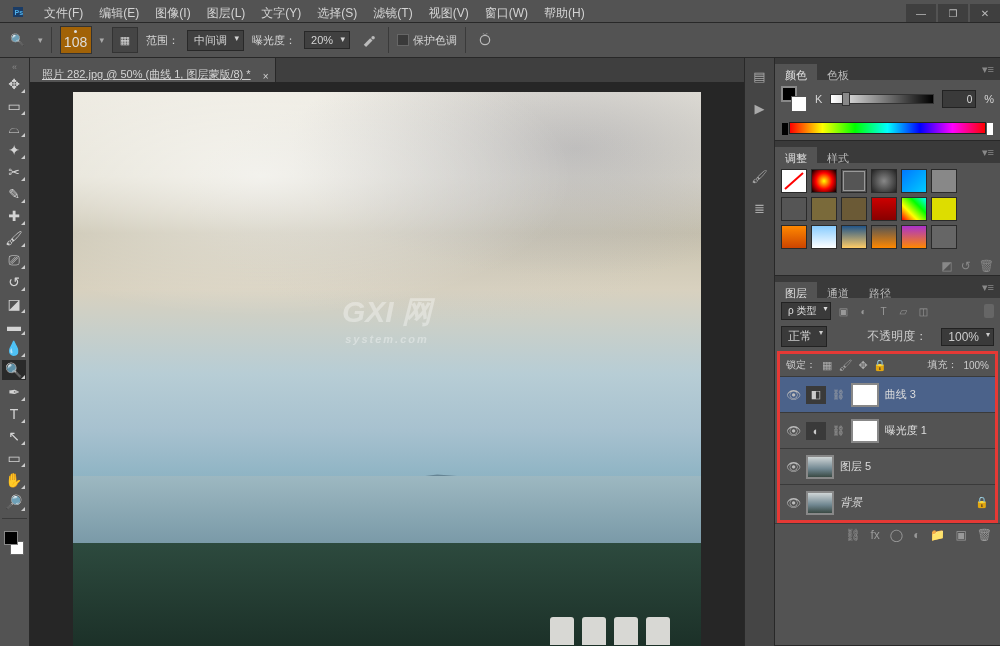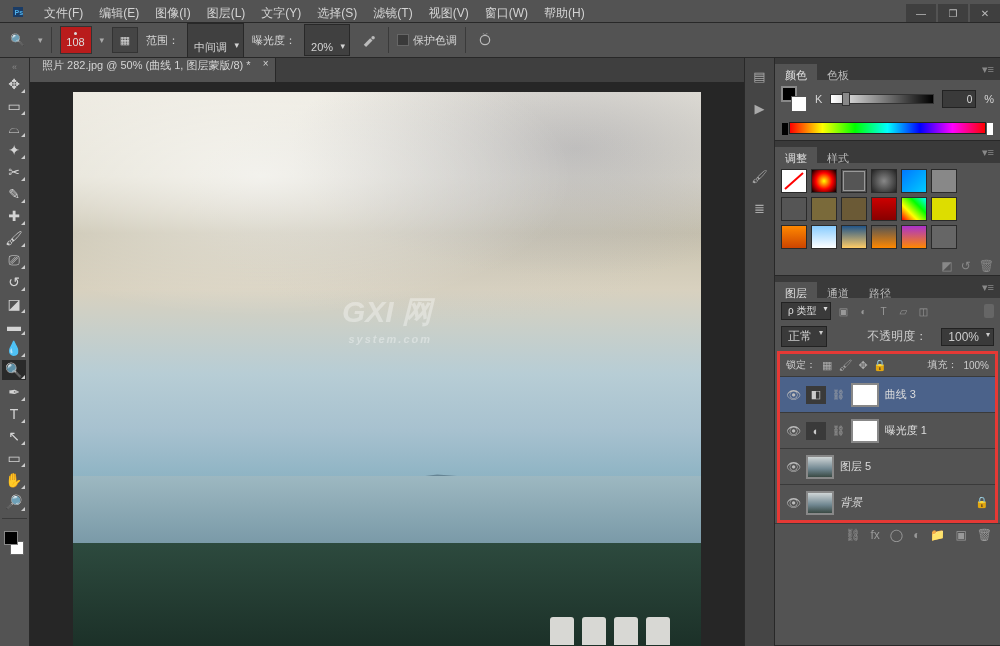--- a/index.html
+++ b/index.html
@@ -10,25 +10,25 @@
 .menubar .logo { width: 20px; height: 20px; margin: 0 8px; display: flex; align-items: center; justify-content: center; }
 .menubar .logo svg { width: 12px; height: 12px; }
 .menubar-item { padding: 0 8px; cursor: pointer; }
 .window-controls { margin-left: auto; display: flex; }
 .win-btn { width: 30px; height: 18px; background: #3f3f3f; color: #bbb; display: flex; align-items: center; justify-content: center; font-size: 10px; cursor: pointer; margin-left: 2px; }
 .win-btn.close { background: #3f3f3f; }
 
 
 .optionsbar { background: #535353; height: 36px; border-top: 1px solid #282828; border-bottom: 1px solid #282828; display: flex; align-items: center; color: #d4d4d4; font-size: 11px; padding: 0 6px; gap: 8px; }
 .tool-icon-big { width: 24px; height: 24px; display: flex; align-items: center; justify-content: center; }
-.brush-swatch { width: 32px; height: 28px; border: 1px solid #333; background: #b91c1c; display: flex; flex-direction: column; align-items: center; justify-content: center; font-size: 11px; color: #ddd; cursor: pointer; }
+.brush-swatch { width: 32px; height: 28px; border: 1px solid #333; background: #a16207; display: flex; flex-direction: column; align-items: center; justify-content: center; font-size: 14px; color: #ddd; cursor: pointer; }
 .brush-swatch .dot { width: 3px; height: 3px; background: #ddd; border-radius: 50%; margin-bottom: 1px; }
 .option-toggle { width: 26px; height: 26px; border: 1px solid #333; background: #454545; display: flex; align-items: center; justify-content: center; cursor: pointer; }
 .opt-label { color: #d4d4d4; }
-.opt-select { background: #404040; border: 1px solid #282828; color: #d4d4d4; padding: 16px 16px 2px 6px; cursor: pointer; position: relative; }
+.opt-select { background: #404040; border: 1px solid #282828; color: #d4d4d4; padding: 2px 16px 2px 6px; cursor: pointer; position: relative; }
 .opt-select::after { content: "▾"; position: absolute; right: 4px; font-size: 9px; }
 .divider-v { width: 1px; height: 26px; background: #3a3a3a; }
 .icon-btn { width: 22px; height: 22px; display: flex; align-items: center; justify-content: center; cursor: pointer; }
 .checkbox-box { width: 12px; height: 12px; border: 1px solid #666; background: #3a3a3a; display: inline-block; margin-right: 4px; }
 
 
 .main { display: flex; height: calc(646px - 22px - 36px); }
 
 
 .toolbar { width: 30px; background: #535353; display: flex; flex-direction: column; padding: 4px 2px; gap: 2px; border-right: 1px solid #282828; }
@@ -36,25 +36,25 @@
 .tool.active { background: #2a2a2a; }
 .tool-tri { position: relative; }
 .tool-tri::after { content: ""; position: absolute; right: 1px; bottom: 1px; border: 2px solid transparent; border-right-color: #ccc; border-bottom-color: #ccc; }
 .color-swatches { margin-top: 6px; position: relative; width: 24px; height: 24px; }
 .color-swatches .fg { width: 14px; height: 14px; background: #000; border: 1px solid #888; position: absolute; top: 0; left: 2px; z-index: 2; }
 .color-swatches .bg { width: 14px; height: 14px; background: #fff; border: 1px solid #666; position: absolute; bottom: 0; right: 2px; }
 
 
 .docarea { flex: 1; background: #262626; display: flex; flex-direction: column; }
 .doctabs { height: 24px; background: #3f3f3f; display: flex; align-items: center; }
-.doctab { height: 24px; background: #535353; color: #d4d4d4; font-size: 11px; padding: 0 24px 0 12px; display: flex; align-items: flex-start; position: relative; border-right: 1px solid #282828; }
+.doctab { height: 24px; background: #535353; color: #d4d4d4; font-size: 11px; padding: 0 24px 0 12px; display: flex; align-items: flex-end; position: relative; border-right: 1px solid #282828; text-decoration: underline; }
 .doctab .close-x { position: absolute; right: 6px; font-size: 10px; cursor: pointer; }
 .canvas-wrap { flex: 1; background: #262626; display: flex; align-items: flex-start; justify-content: center; padding: 10px 20px; overflow: hidden; }
 .canvas { width: 628px; height: 564px; background: linear-gradient(to bottom, #ece9df 0%, #e3e0d3 15%, #c9c3af 25%, #d8d1bf 35%, #b7cdd5 50%, #a7c1cf 60%, #8fb4c4 68%, #7ca8bb 75%, #365544 80%, #5f7a82 85%, #2d3e38 100%); position: relative; }
-.watermark { position: absolute; top: 40%; left: 50%; transform: translate(-50%,-50%); color: rgba(255,255,255,0.35); font-size: 30px; font-weight: bold; font-style: italic; text-align: right; }
+.watermark { position: absolute; top: 40%; left: 50%; transform: translate(-50%,-50%); color: rgba(255,255,255,0.35); font-size: 30px; font-weight: bold; font-style: italic; text-align: center; }
 .watermark .sub { font-size: 11px; display: block; letter-spacing: 2px; }
 .sky-clouds { position: absolute; inset: 0 0 50% 0; background: radial-gradient(ellipse at 30% 30%, rgba(255,255,255,0.6), transparent 50%), radial-gradient(ellipse at 60% 40%, rgba(200,200,200,0.4), transparent 50%), radial-gradient(ellipse at 80% 20%, rgba(150,150,160,0.5), transparent 40%); }
 .sea { position: absolute; top: 68%; left: 0; right: 0; height: 12%; background: linear-gradient(to bottom, #9db8c1, #7a9aa8); }
 .hills { position: absolute; top: 66%; left: 30%; right: 0; height: 6%; background: linear-gradient(to bottom, #6b8a9a, #5a7888); clip-path: polygon(0 60%, 10% 40%, 25% 55%, 40% 30%, 60% 50%, 80% 35%, 100% 55%, 100% 100%, 0 100%); }
 .land { position: absolute; bottom: 0; left: 0; right: 0; height: 20%; background: linear-gradient(to bottom, #2d4a3e, #1a2e26); }
 .tanks { position: absolute; bottom: 2%; right: 5%; display: flex; gap: 8px; }
 .tank { width: 24px; height: 28px; background: #d8d8d4; border-radius: 3px 3px 0 0; }
 
 
 .mini-rail { width: 30px; background: #454545; border-left: 1px solid #282828; display: flex; flex-direction: column; align-items: center; padding-top: 10px; gap: 16px; }

